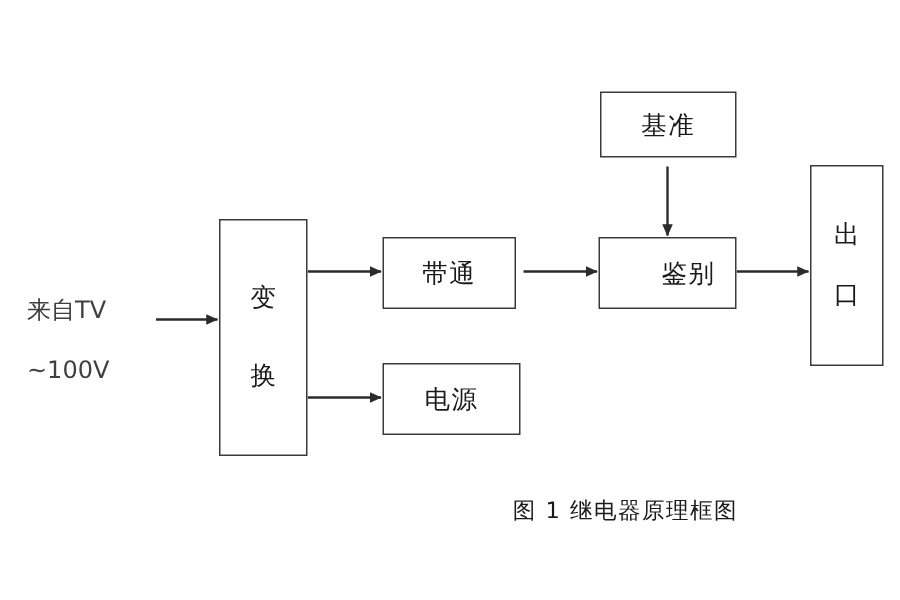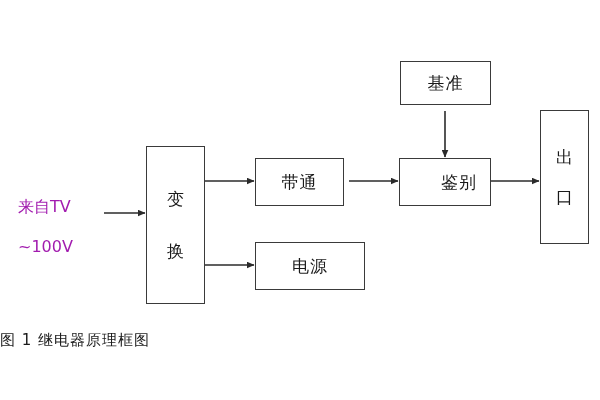--- a/index.html
+++ b/index.html
@@ -46,44 +46,44 @@
     display: block;
     line-height: 1.1;
   }
   .node-label {
     display: block;
     white-space: nowrap;
   }
   
   #node-convert   { left: 146px; top: 146px; width: 59px;  height: 158px; }
   #node-bandpass  { left: 255px; top: 158px; width: 89px;  height: 48px;  }
-  #node-power     { left: 255px; top: 242px; width: 110px;  height: 48px; text-align: center;  }
+  #node-power     { left: 255px; top: 242px; width: 92px;  height: 48px; text-align: center;  }
   #node-reference { left: 400px; top: 61px;  width: 91px;  height: 44px;  }
   #node-discrim   { left: 399px; top: 158px; width: 92px;  height: 48px; padding-left: 28px;  }
   #node-output    { left: 540px; top: 110px; width: 49px;  height: 134px; }
 
   #node-output .glyph { font-size: 17px; }
 
   .source-label {
     position: absolute;
     font-size: 16px;
     line-height: 1.1;
     white-space: nowrap;
-    color: #a21caf;
+    color: #404040;
     z-index: 2;
   }
   #source-line-1 { left: 18px; top: 198px; }
   #source-line-2 { left: 18px; top: 238px; text-align: center; }
 
   #figure-caption {
     position: absolute;
     left: 0;
     top: 331px;
     width: 492px;
-    text-align: left;
+    text-align: right;
     font-size: 15px;
     letter-spacing: 1px;
     color: #1a1a1a;
     z-index: 2;
   }
 </style>
 </head>
 <body>
 
 <svg id="diagram-canvas" viewBox="0 0 600 400" xmlns="http://www.w3.org/2000/svg">

